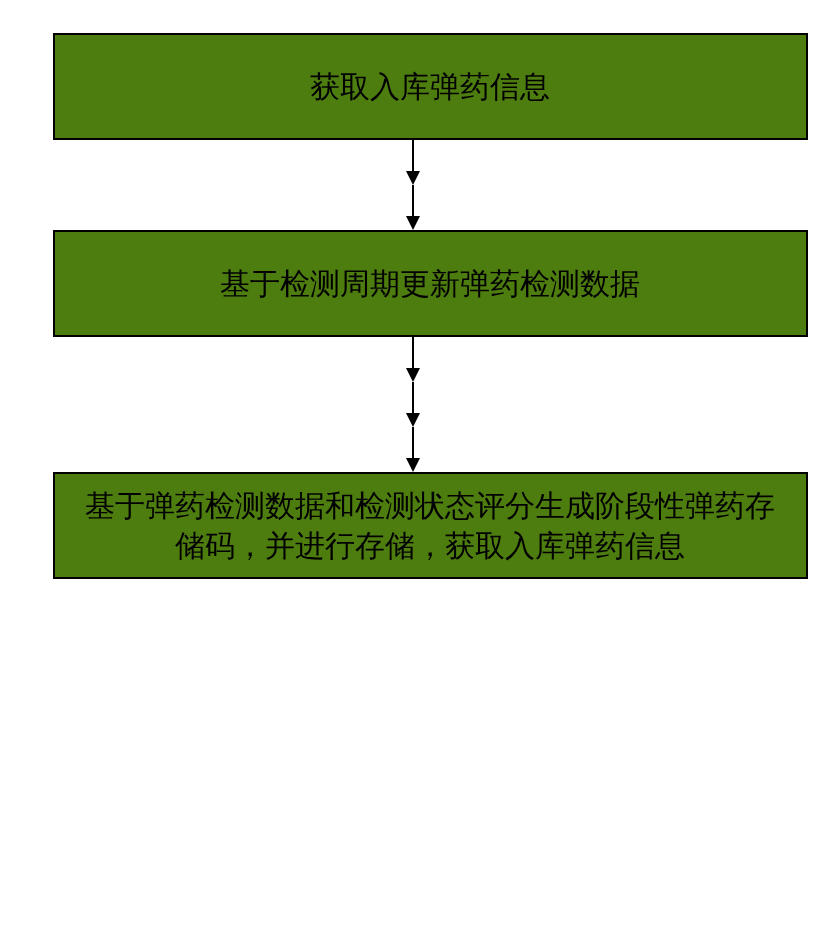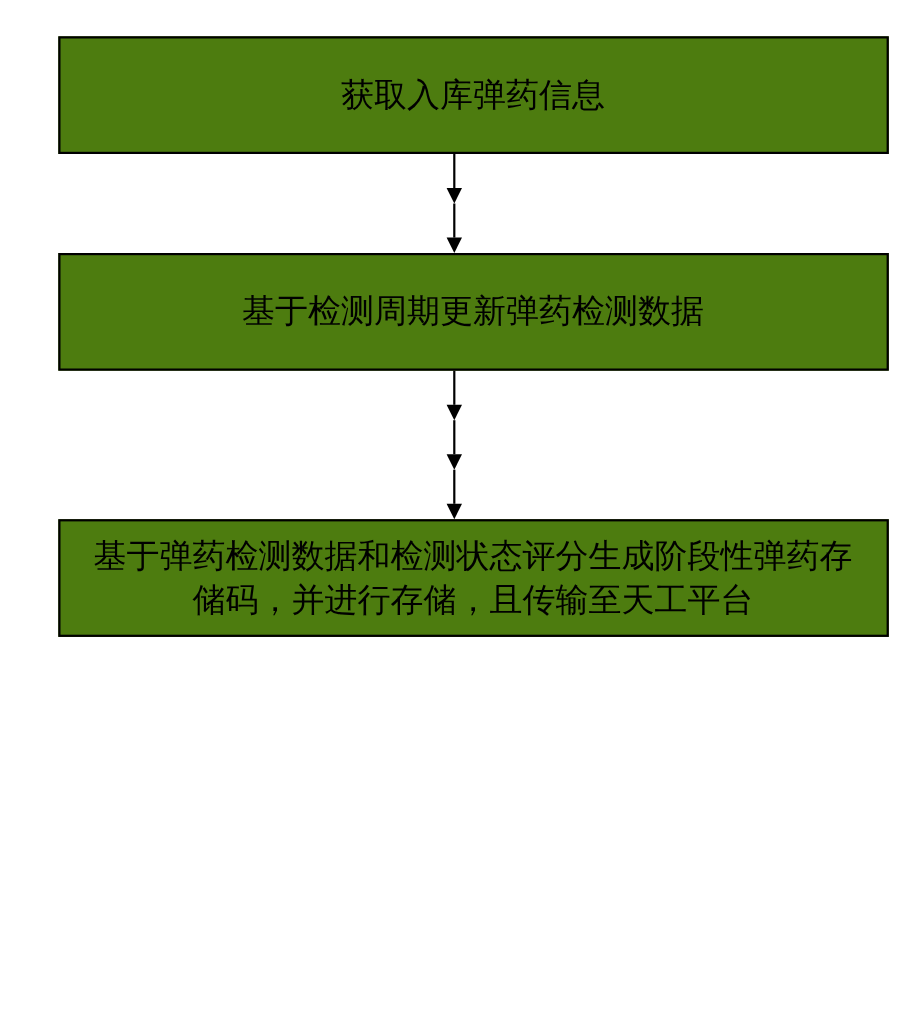--- a/index.html
+++ b/index.html
@@ -88,16 +88,16 @@
     <div class="head"></div>
   </div>
 
 
   <div class="arrow">
     <div class="shaft"></div>
     <div class="head"></div>
   </div>
 
   <div class="flow-box">
-    <span>基于弹药检测数据和检测状态评分生成阶段性弹药存储码，并进行存储，且传输至天工平台</span>
+    <span>基于弹药检测数据和检测状态评分生成阶段性弹药存储码，并进行存储，获取入库弹药信息</span>
   </div>
 
 </div>
 
 </body></html>

